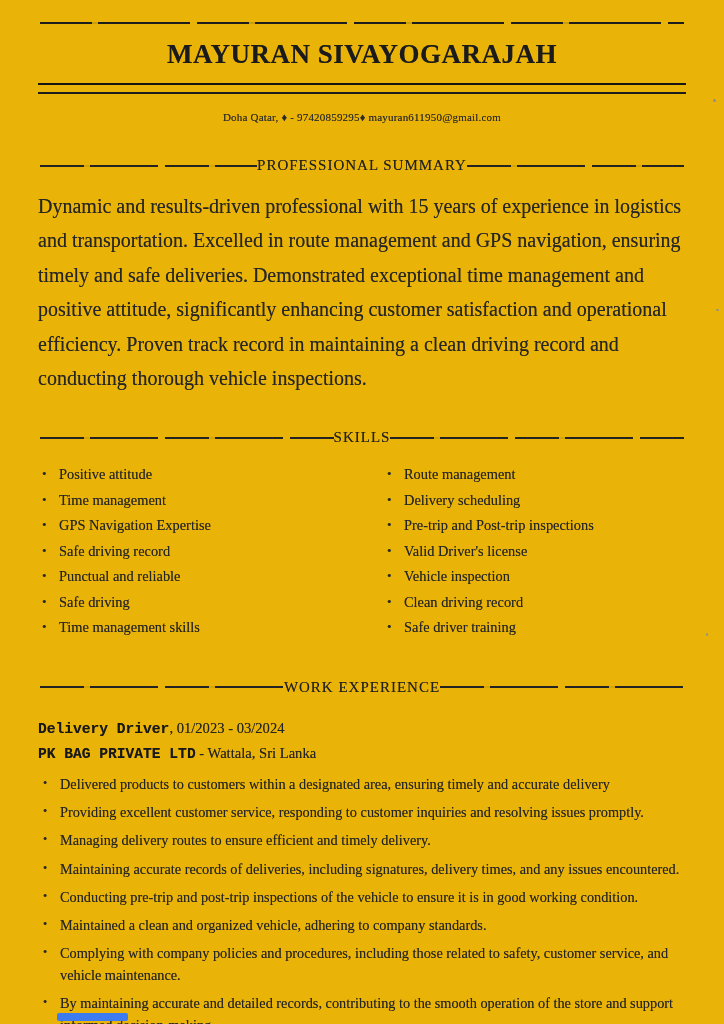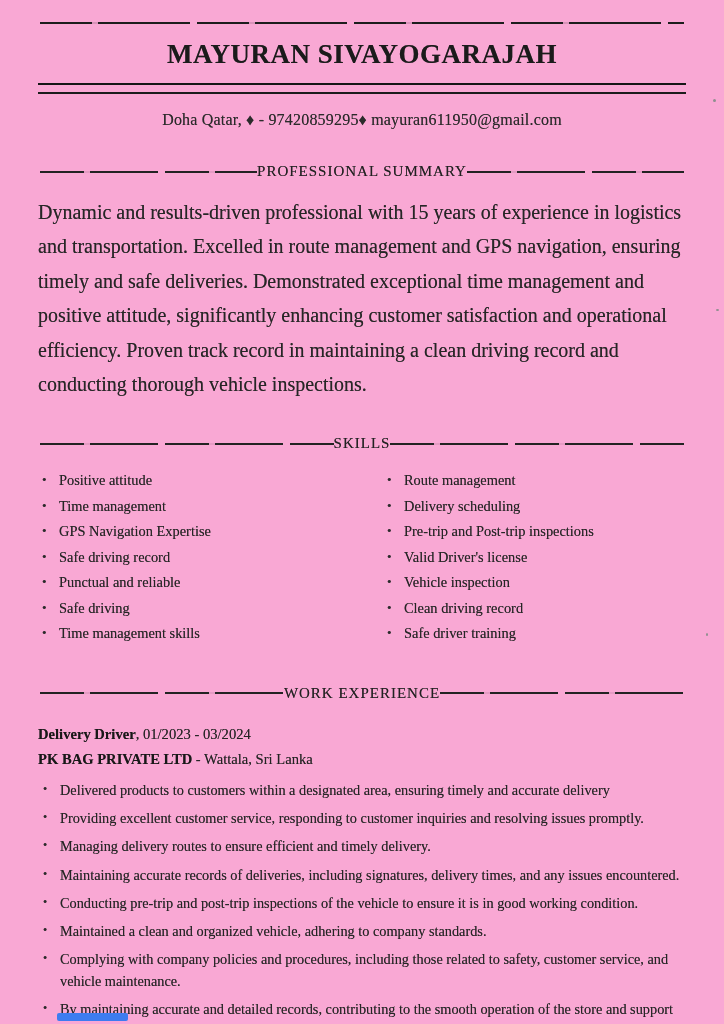--- a/index.html
+++ b/index.html
@@ -1,19 +1,19 @@
 <!DOCTYPE html>
 <html><head>
 <meta charset="utf-8">
 <style>
   html,body{margin:0;padding:0;background:#ffffff;}
   .page{
     position:relative;
     width:724px;height:1024px;
-    background:#f9a8d4;
+    background:#eab308;
     font-family:"Liberation Serif","DejaVu Serif",serif;
     color:#242424;
     text-shadow:0 0 0.5px rgba(30,30,30,.55);
     overflow:hidden;
   }
   
   .rule-top{
     height:3px;margin:21px 40px 0;
     background:repeating-linear-gradient(90deg,#1d1d1d 0 52px,rgba(29,29,29,.15) 52px 58px,#1d1d1d 58px 150px,rgba(29,29,29,0) 150px 157px);
     background-size:100% 2px;background-repeat:no-repeat;background-position:0 1px;
@@ -22,21 +22,21 @@
     height:7px;margin:13px 38px 0;
     border-top:2.5px solid #161616;
     border-bottom:2.5px solid #1c1c1c;
   }
   h1{
     margin:15px 0 0;text-align:center;
     font-size:27px;font-weight:bold;letter-spacing:.5px;color:#1b1b1b;
   }
   .contact{
     margin:17px 12px 0;text-align:center;
-    font-size:16px;color:#2b2b2b;letter-spacing:.2px;
+    font-size:11px;color:#2b2b2b;letter-spacing:.2px;
   }
   
   .sec-head{
     display:flex;align-items:center;
     margin:34px 40px 0;
   }
   .sec-head .line{
     flex:1;height:2px;align-self:center;
     background:repeating-linear-gradient(90deg,#232323 0 44px,rgba(35,35,35,.1) 44px 50px,#232323 50px 118px,rgba(35,35,35,0) 118px 125px);
   }
@@ -59,21 +59,21 @@
   }
   ul.skill-col li::before{
     content:"•";position:absolute;left:2px;top:0;font-size:13px;color:#2a2a2a;
   }
   .skills .col-left{padding-left:18px;}
   .skills .col-right{padding-left:26px;}
   
   .job-line{margin:0 38px;font-size:14.6px;color:#242424;}
   .job-line.first{margin-top:24px;}
   .job-line + .job-line{margin-top:8px;}
-  .job-line .b{font-weight:bold;color:#181818;}
+  .job-line .b{font-weight:bold;color:#181818;font-family:Liberation Mono, monospace;}
   ul.exp{
     list-style:none;margin:12px 34px 0 42px;padding:0;
   }
   ul.exp li{
     position:relative;padding-left:18px;margin-bottom:6.5px;
     font-size:14.3px;line-height:1.52;color:#262626;
   }
   ul.exp li::before{
     content:"•";position:absolute;left:1px;top:0;font-size:12px;color:#2a2a2a;
   }

